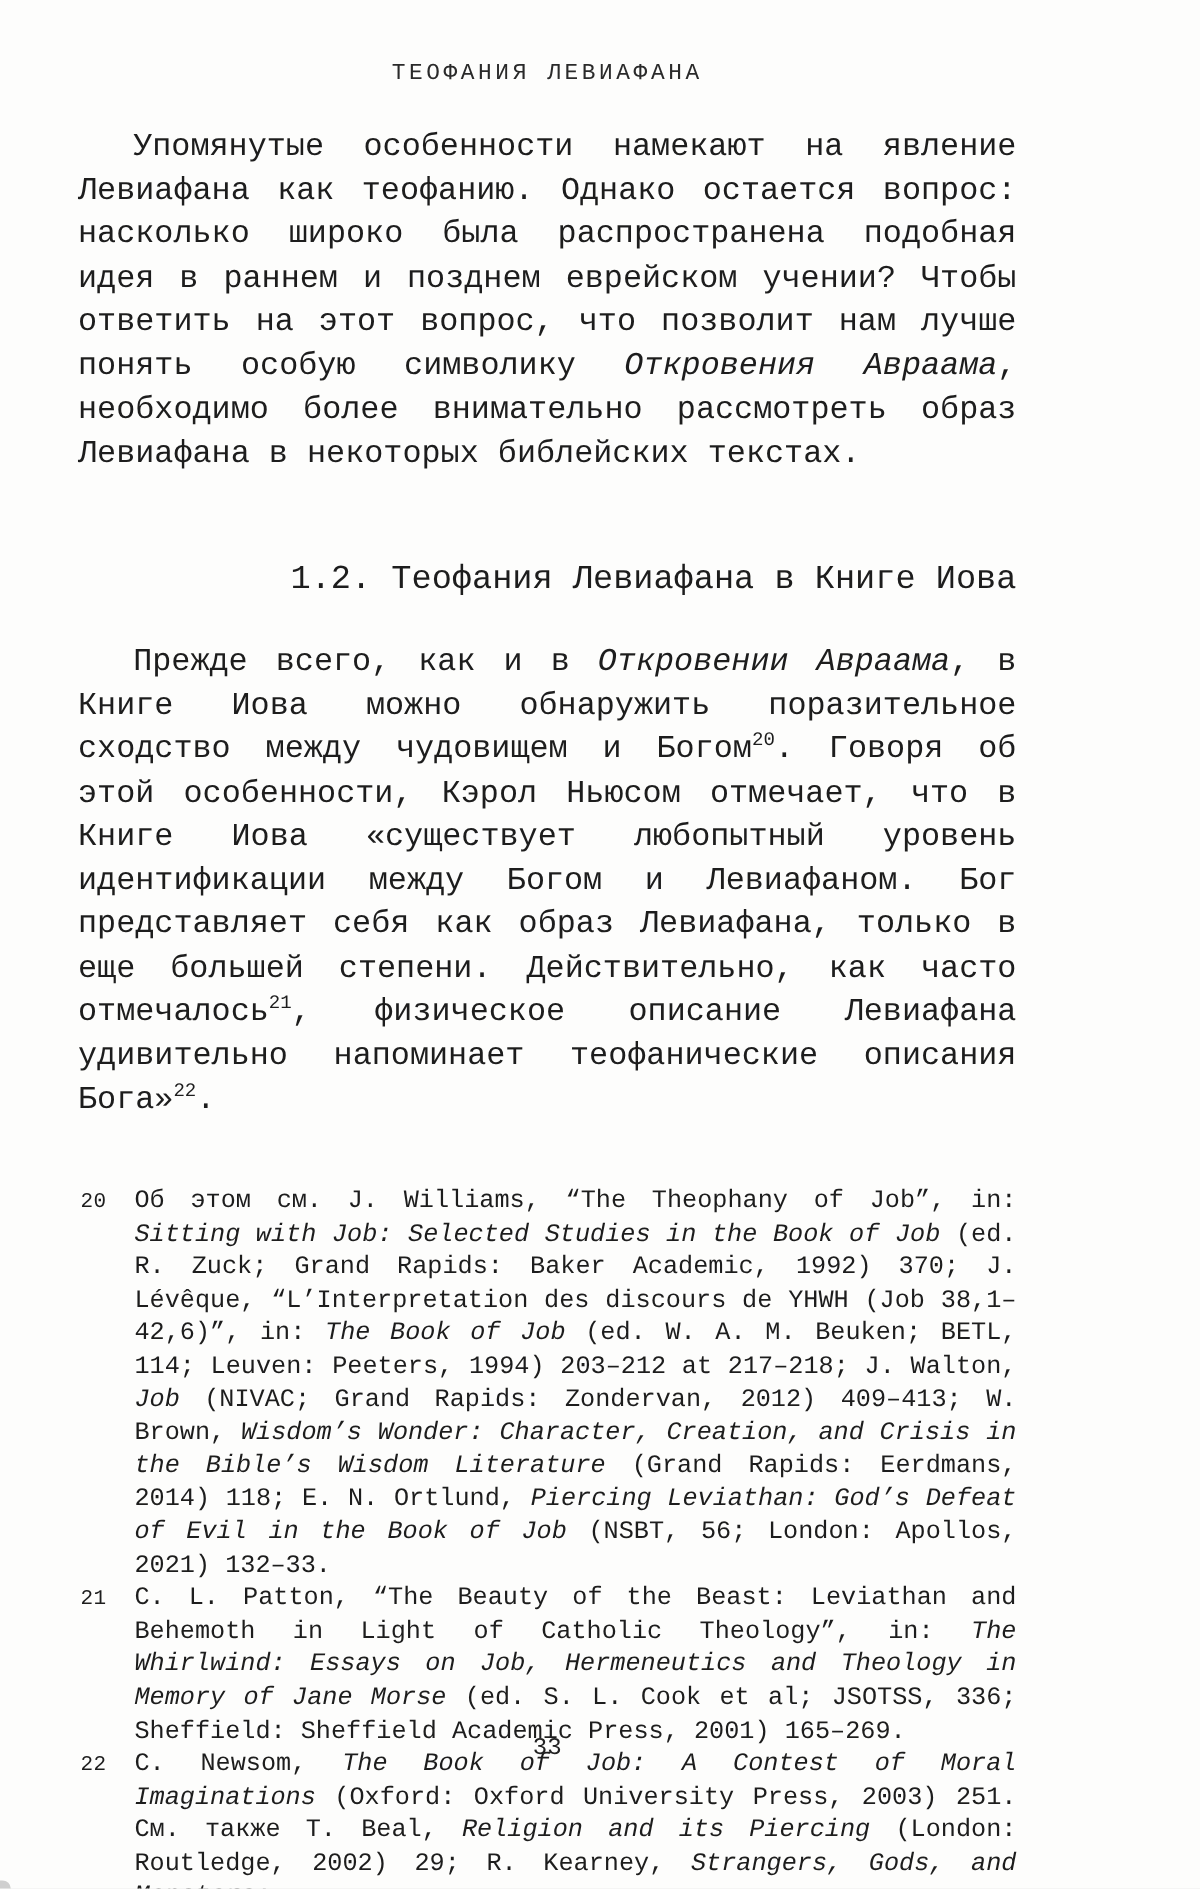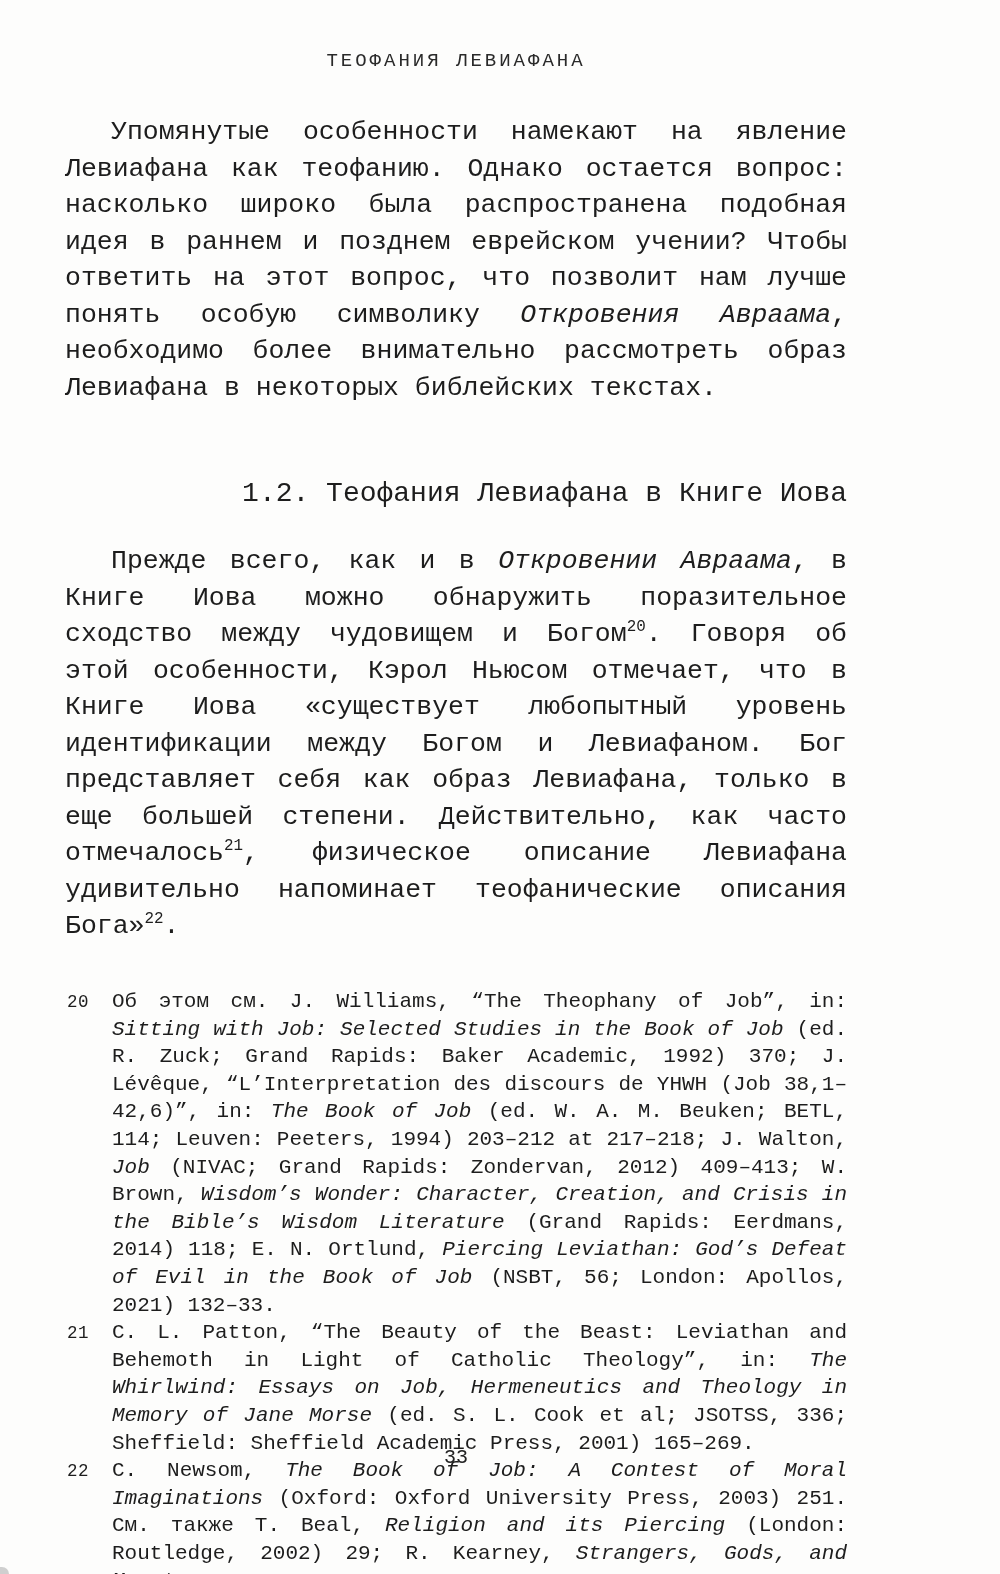--- a/index.html
+++ b/index.html
@@ -13,21 +13,21 @@
     overflow:hidden;
   }
   .running-header{
     position:absolute;top:50px;left:65px;width:782px;
     text-align:center;
     font-size:19px;
     letter-spacing:3px;
     color:#2a2a2a;
   }
   .body-block{
-    position:absolute;top:114px;left:65px;width:782px;
+    position:absolute;top:104px;left:65px;width:782px;
     font-size:26.5px;
     line-height:36.5px;
     text-align:justify;
   }
   .body-block p{margin:0;}
   .body-block p.indent{text-indent:46px;}
   .heading{
     font-size:28px;
     font-weight:normal;
     text-align:right;

